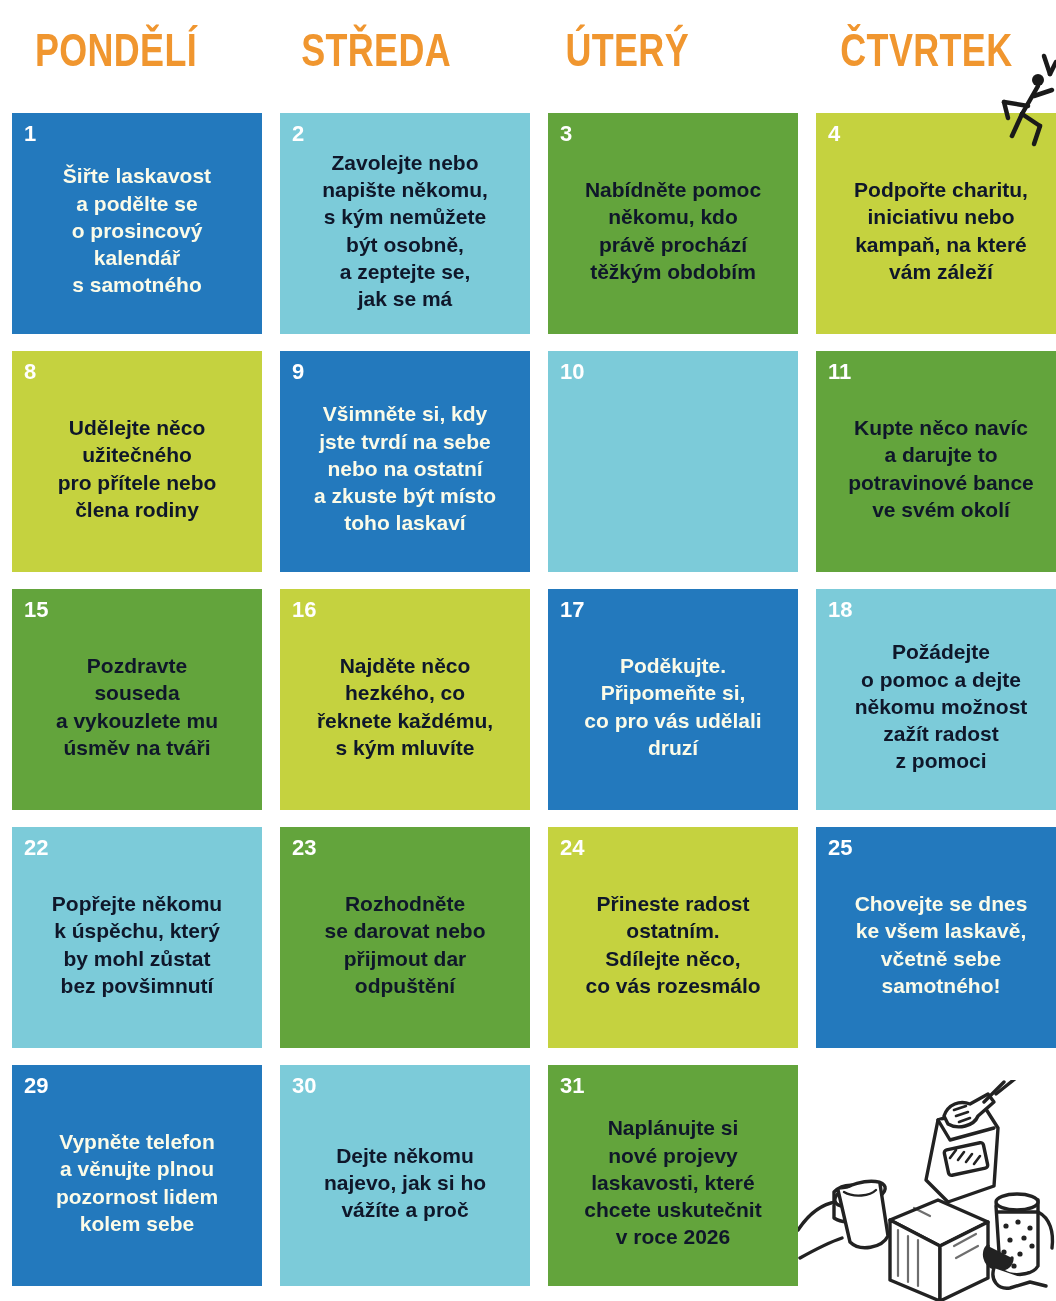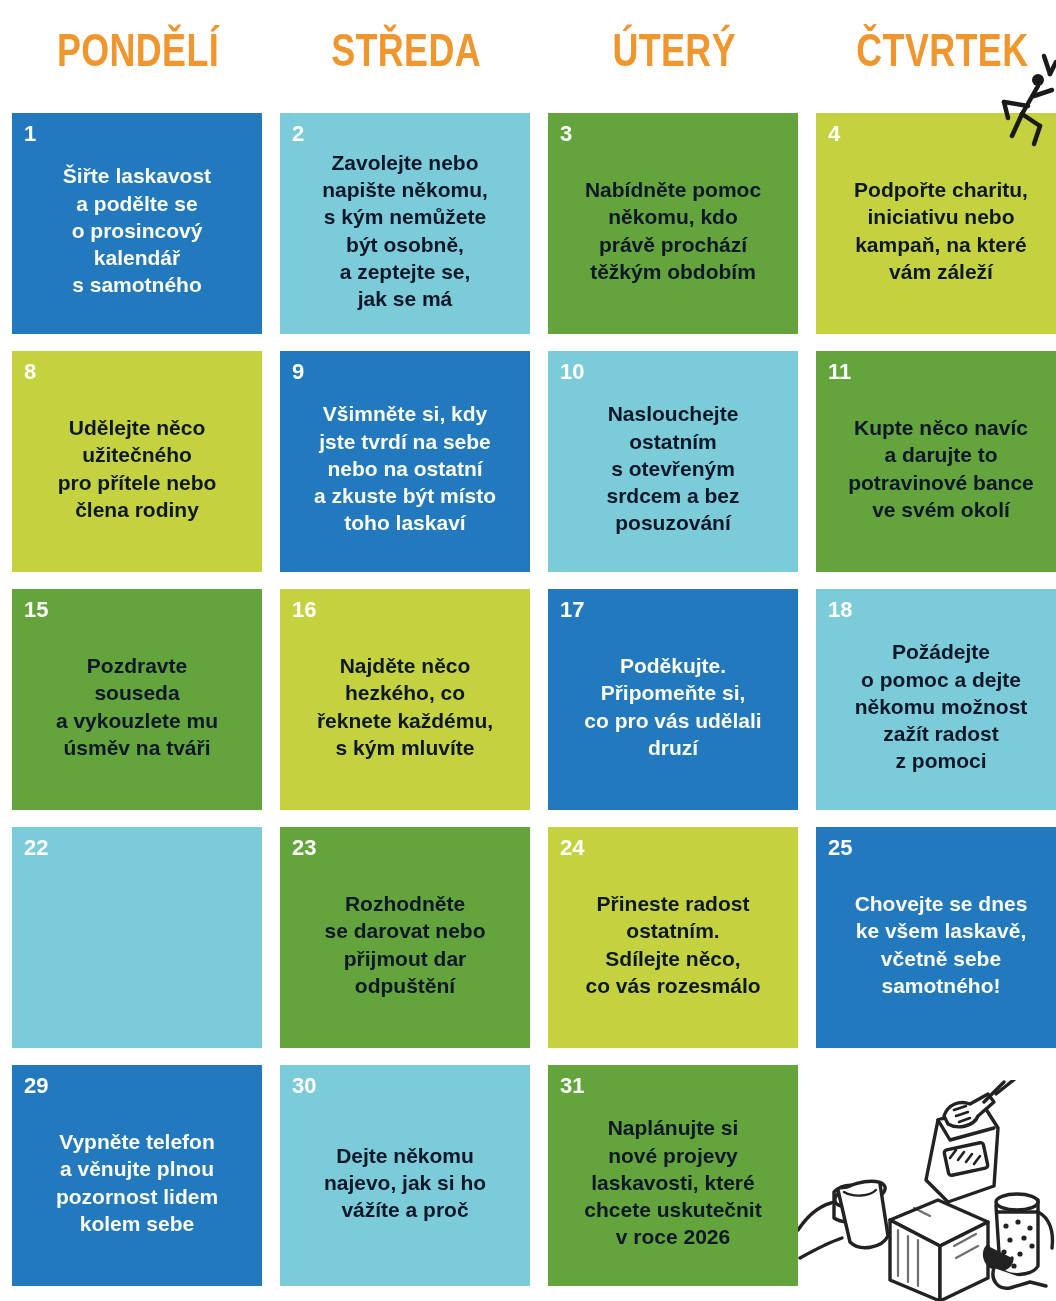--- a/index.html
+++ b/index.html
@@ -31,21 +31,20 @@
     height: 100px;
     display: grid;
     grid-template-columns: 268px 268px 268px 268px;
     column-gap: 0px;
     padding-left: 12px;
     box-sizing: border-box;
   }
   .weekday {
     display: flex;
     align-items: center;
-    justify-content: center;
     padding-right: 16px;
     box-sizing: border-box;
   }
   .weekday-label {
     color: #f0962f;
     font-family: "Liberation Sans Narrow", "Liberation Sans", "DejaVu Sans", sans-serif;
     font-size: 46px;
     font-weight: 700;
     letter-spacing: 0.5px;
     line-height: 1;
@@ -199,25 +198,20 @@
       <div class="day-cell theme-blue">
         <div class="day-number">9</div>
         <div class="day-text">Všimněte si, kdy
 jste tvrdí na sebe
 nebo na ostatní
 a zkuste být místo
 toho laskaví</div>
       </div>
       <div class="day-cell theme-lightblue">
         <div class="day-number">10</div>
-        <div class="day-text">Naslouchejte
-ostatním
-s otevřeným
-srdcem a bez
-posuzování</div>
       </div>
       <div class="day-cell theme-green">
         <div class="day-number">11</div>
         <div class="day-text">Kupte něco navíc
 a darujte to
 potravinové bance
 ve svém okolí</div>
       </div>
       <div class="day-cell theme-green">
         <div class="day-number">15</div>
@@ -243,20 +237,24 @@
       <div class="day-cell theme-lightblue">
         <div class="day-number">18</div>
         <div class="day-text">Požádejte
 o pomoc a dejte
 někomu možnost
 zažít radost
 z pomoci</div>
       </div>
       <div class="day-cell theme-lightblue">
         <div class="day-number">22</div>
+        <div class="day-text">Popřejte někomu
+k úspěchu, který
+by mohl zůstat
+bez povšimnutí</div>
       </div>
       <div class="day-cell theme-green">
         <div class="day-number">23</div>
         <div class="day-text">Rozhodněte
 se darovat nebo
 přijmout dar
 odpuštění</div>
       </div>
       <div class="day-cell theme-lime">
         <div class="day-number">24</div>

